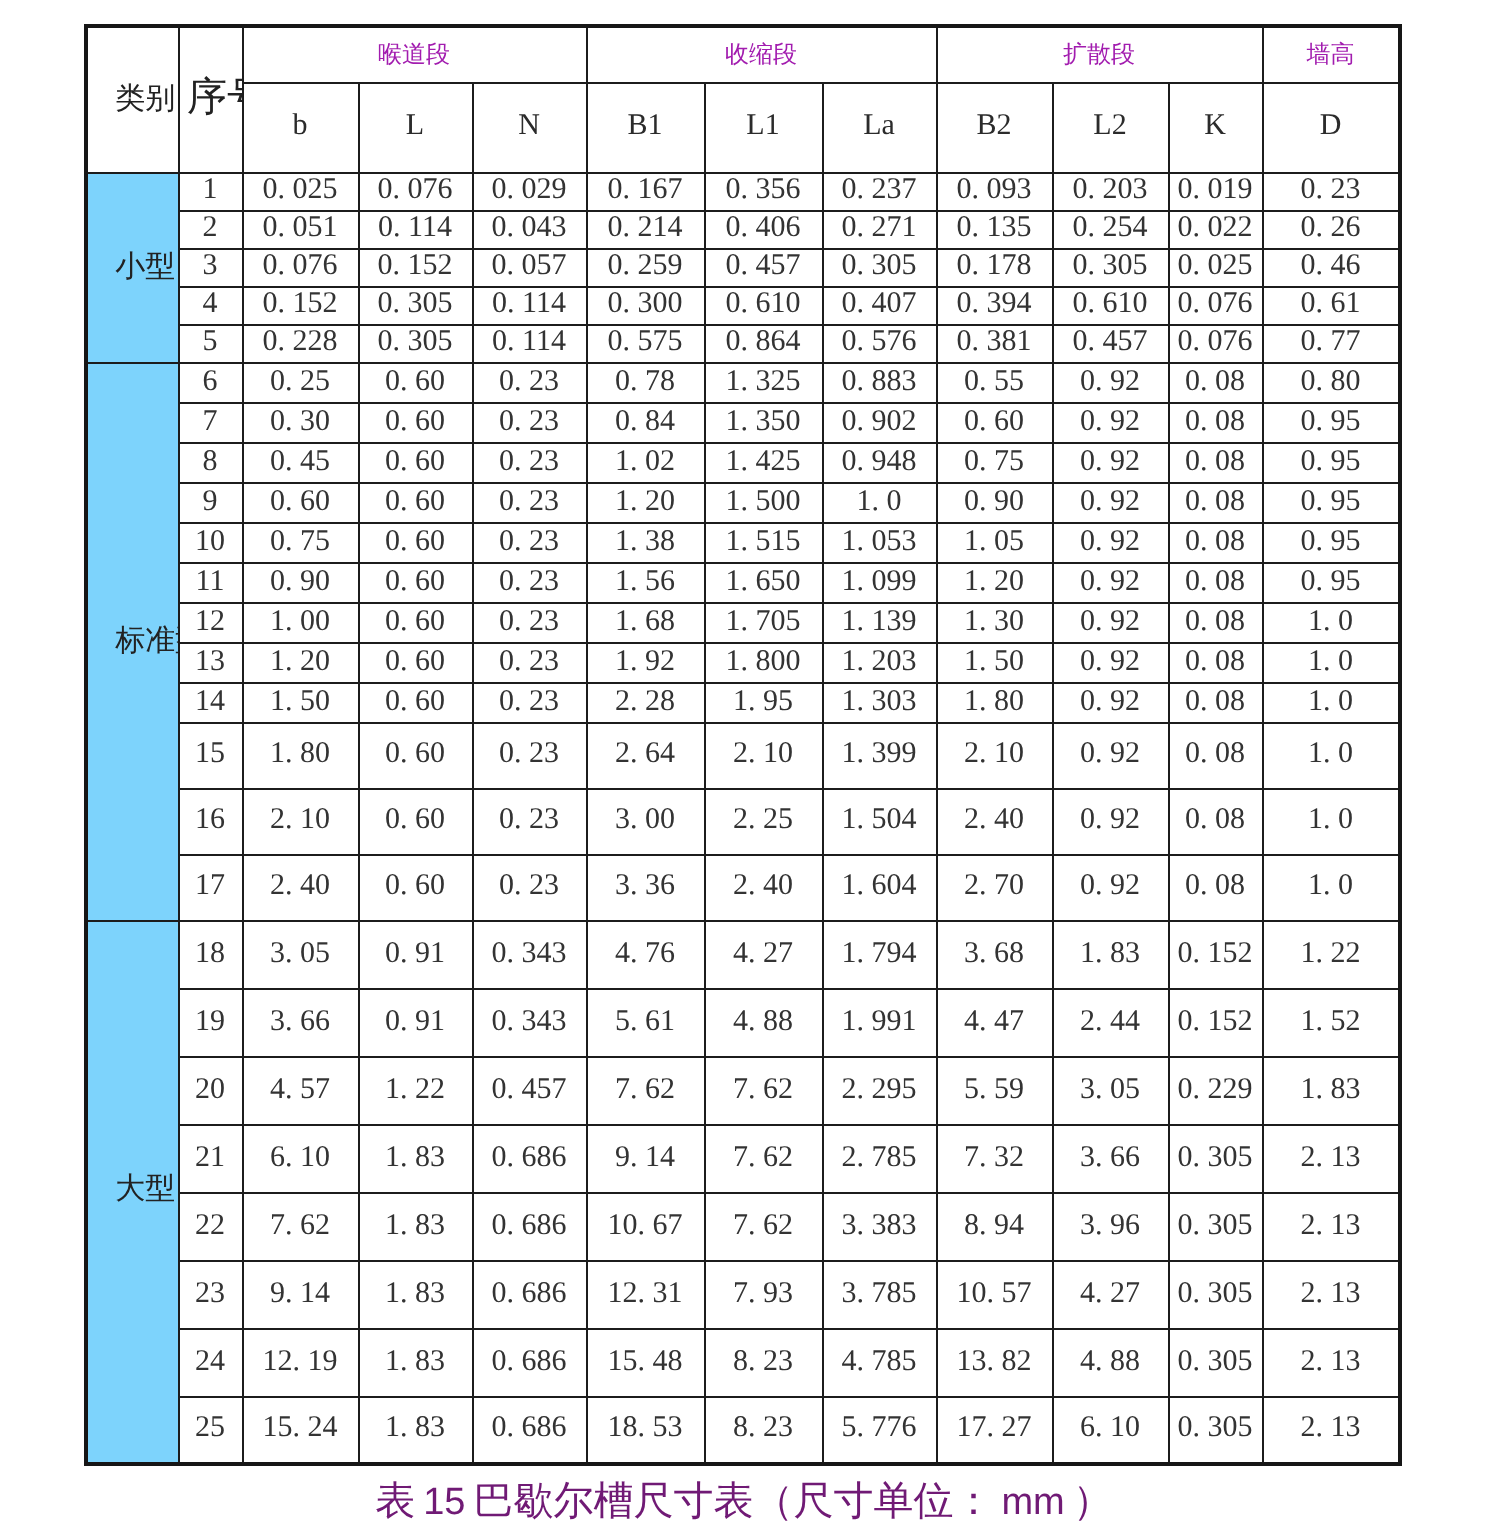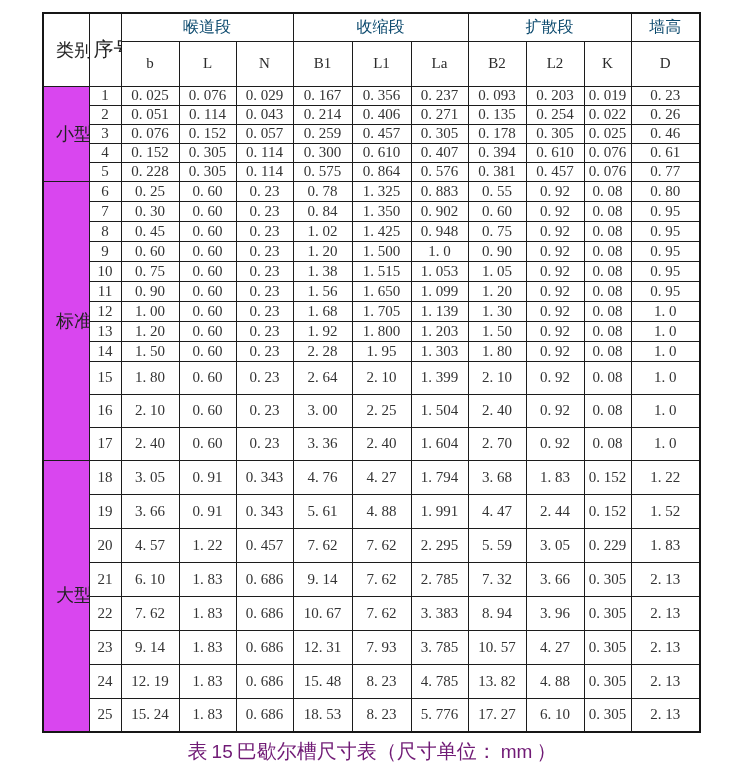--- a/index.html
+++ b/index.html
@@ -21,36 +21,36 @@
     padding:0;
     text-align:center;
     vertical-align:middle;
     font-weight:normal;
     white-space:nowrap;
     overflow:hidden;
   }
   
   tr.hrow1{height:28px;}
   tr.hrow2{height:45px;}
-  th.group{font-size:16px;color:#0c4a6e;}
+  th.group{font-size:12px;color:#a21caf;}
   th.sub{font-size:15px;color:#2b2b2b;font-family:"Liberation Serif","DejaVu Serif",serif;}
   th.no-b{border-bottom:none;}
   th.no-t{border-top:none;}
   
   .vstack{
     display:inline-block;
     width:1.15em;
     word-break:break-all;
     text-align:center;
-    font-size:18px;
+    font-size:15px;
     color:#222;
   }
   .vs-cathead{line-height:36px;}
   .vs-serial{font-size:20px;line-height:21px;}
-  td.cat{background:#d946ef;}
+  td.cat{background:#7dd3fc;}
   .cat0 .vstack{line-height:52px;}
   .cat1 .vstack{line-height:42px;}
   .cat2 .vstack{line-height:55px;font-family:Liberation Serif, serif;}
   
   td.serial, td.val{font-size:15px;color:#333;}
   tr.h19{height:19px;}
   tr.h20{height:20px;}
   tr.h33{height:33px;}
   tr.h34{height:34px;}
   

